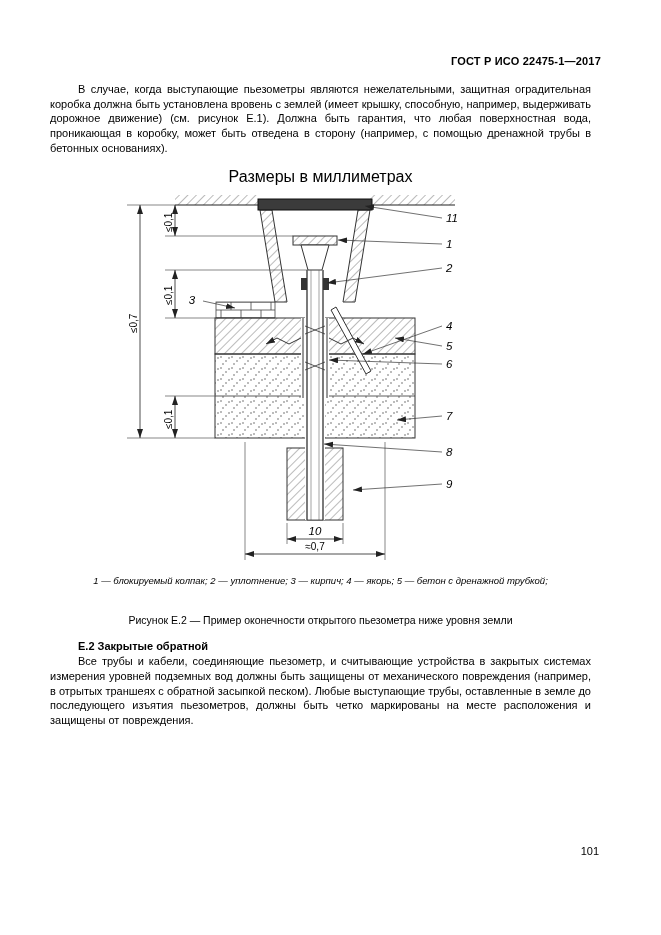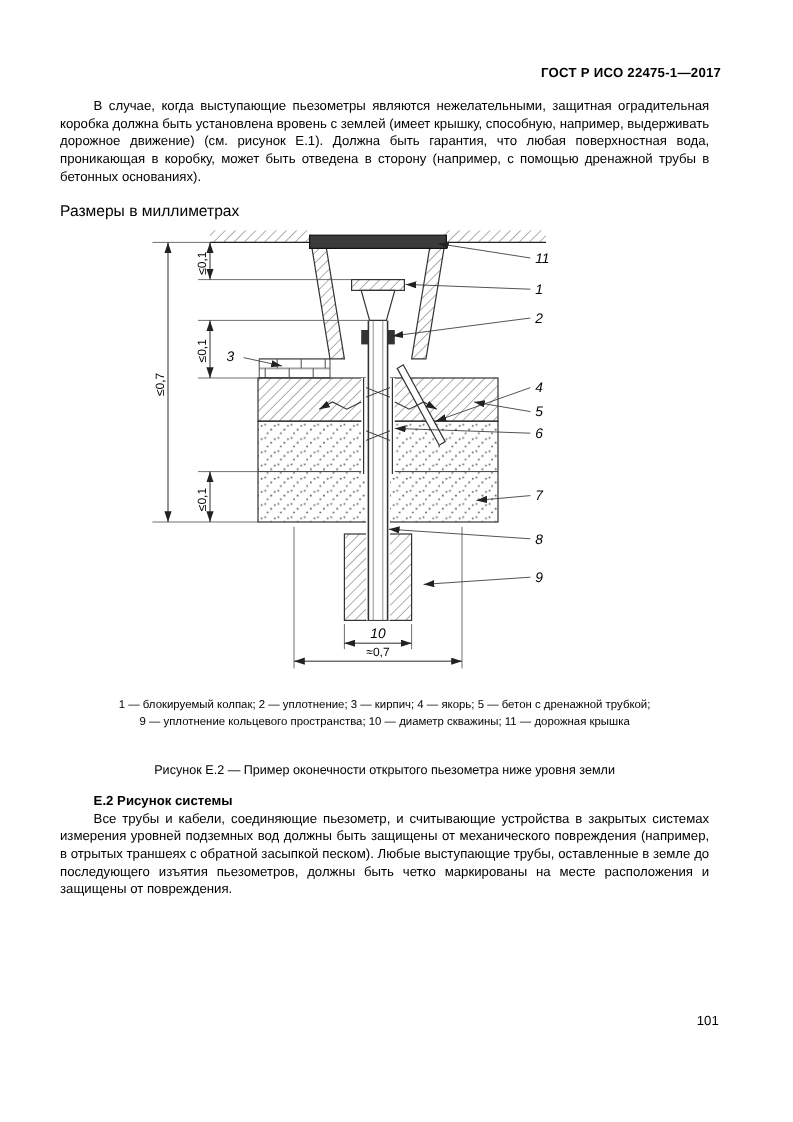--- a/index.html
+++ b/index.html
@@ -9,25 +9,25 @@
     margin:0 auto;box-sizing:border-box;
   }
   .doc-header{
     position:absolute;top:55px;right:60px;
     font-size:11px;font-weight:bold;letter-spacing:.2px;
   }
   .content{position:absolute;top:82px;left:50px;width:541px;}
   p.body-text{
     font-size:11px;line-height:1.33;text-align:justify;text-indent:28px;margin:0;
   }
-  .units-note{font-size:13px;text-align:left;margin-top:13px;}
+  .units-note{font-size:16px;text-align:center;margin-top:13px;}
   .figure-wrap{margin-top:4px;margin-left:15px;}
   .figure-wrap svg{display:block;}
   .legend{
-    font-size:9.5px;text-align:center;line-height:1.5;margin-top:16px;
+    font-size:9.5px;font-style:italic;text-align:center;line-height:1.5;margin-top:6px;
   }
   .caption{font-size:10.5px;text-align:center;margin-top:26px;}
   .section-heading{font-size:11px;font-weight:bold;margin:14px 0 2px 28px;}
   .page-number{position:absolute;bottom:78px;right:62px;font-size:11px;margin-left:48px;}
   svg text{font-family:"Liberation Sans",sans-serif;}
   .callout{font-size:11.5px;font-style:italic;}
   .dimlabel{font-size:10px;}
 </style>
 </head>
 <body>
@@ -151,24 +151,23 @@
         <text class="callout" x="381" y="160">5</text>
         <text class="callout" x="381" y="178">6</text>
         <text class="callout" x="381" y="230">7</text>
         <text class="callout" x="381" y="266">8</text>
         <text class="callout" x="381" y="298">9</text>
       </svg>
     </div>
 
     <div class="legend">
       <div>1 — блокируемый колпак; 2 — уплотнение; 3 — кирпич; 4 — якорь; 5 — бетон с дренажной трубкой;</div>
-      <div>9 — уплотнение кольцевого пространства; 10 — диаметр скважины; 11 — дорожная крышка</div>
     </div>
 
     <div class="caption">Рисунок Е.2 — Пример оконечности открытого пьезометра ниже уровня земли</div>
 
-    <div class="section-heading">Е.2 Рисунок системы</div>
+    <div class="section-heading">Е.2 Закрытые обратной</div>
     <p class="body-text">Все трубы и кабели, соединяющие пьезометр, и считывающие устройства в закрытых системах измерения уровней подземных вод должны быть защищены от механического повреждения (например, в отрытых траншеях с обратной засыпкой песком). Любые выступающие трубы, оставленные в земле до последующего изъятия пьезометров, должны быть четко маркированы на месте расположения и защищены от повреждения.</p>
 
   </div>
 
   <div class="page-number">101</div>
 </div>
 
 </body></html>

